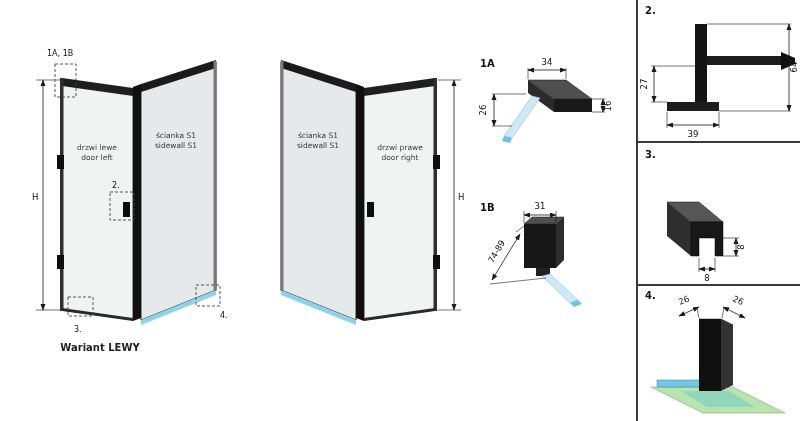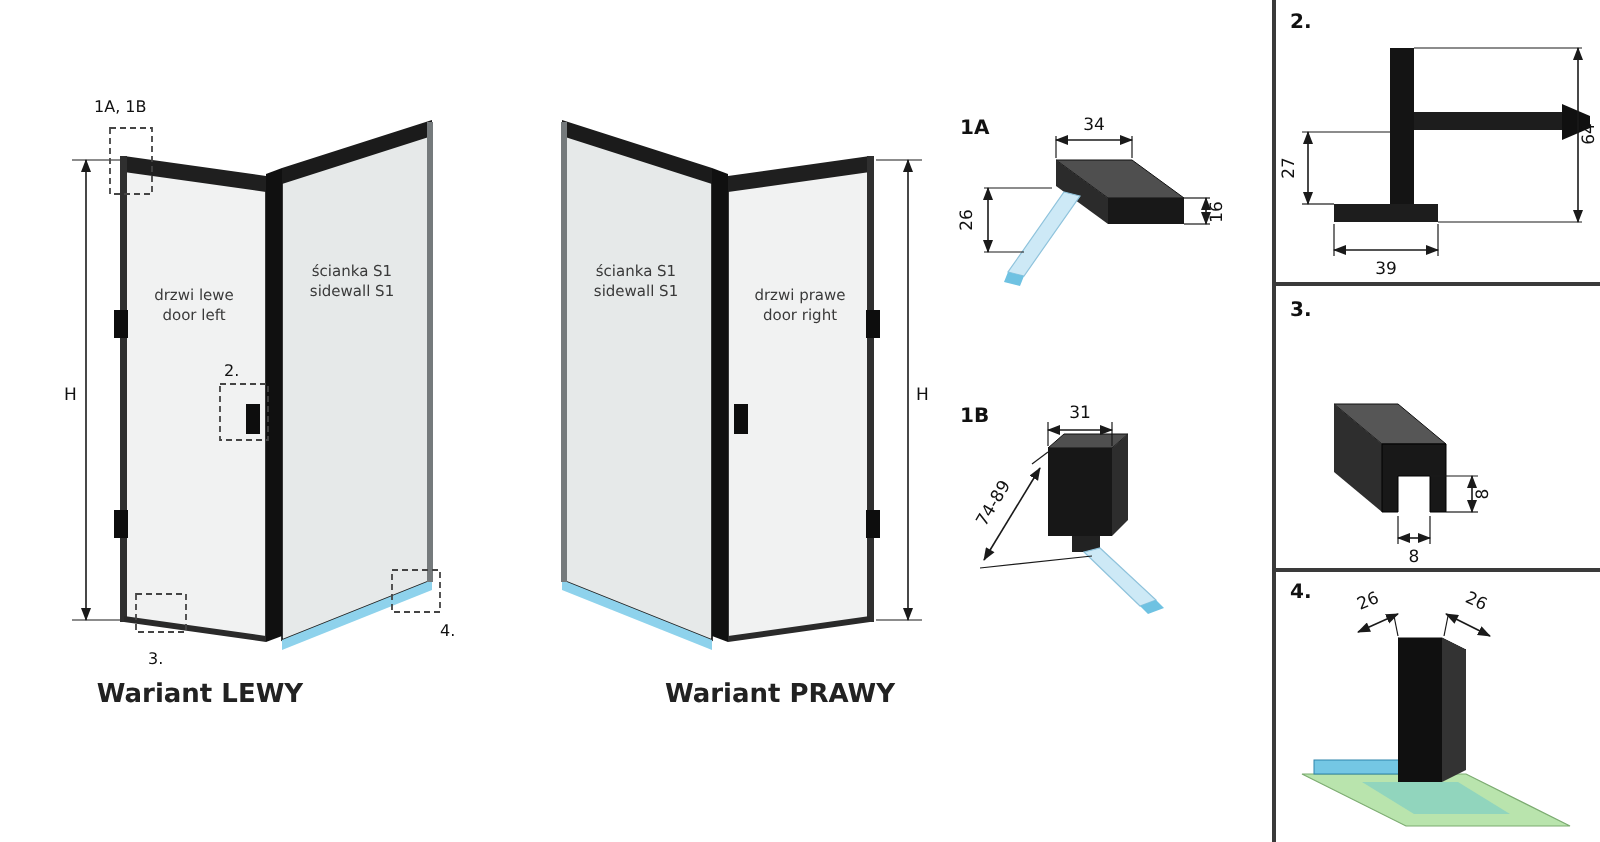--- a/index.html
+++ b/index.html
@@ -1,19 +1,19 @@
 <!DOCTYPE html>
 <html><head>
 <meta charset="utf-8">
 <style>
   *{box-sizing:border-box}
   html,body{margin:0;padding:0}
   body{width:800px;height:421px;background:#fff;font-family:"DejaVu Sans",sans-serif;position:relative;overflow:hidden;color:#1a1a1a}
   svg{position:absolute;overflow:visible}
-  .caption{position:absolute;text-align:center;font-size:13px;font-weight:bold;line-height:12px;color:#222}
+  .caption{position:absolute;text-align:center;font-size:10px;font-weight:bold;line-height:12px;color:#222}
   .divider-v{position:absolute;background:#3a3a3a;width:1.5px}
   .divider-h{position:absolute;background:#3a3a3a;height:1.5px}
   .dim-line{stroke:#1a1a1a;stroke-width:0.8;fill:none;marker-start:url(#arrS);marker-end:url(#arrE)}
   .ext-line{stroke:#1a1a1a;stroke-width:0.6}
   .dim-text{font-size:8.5px;fill:#111}
   .panel-text{font-size:7.5px;fill:#3a3a3a}
   .callout-box{fill:none;stroke:#444;stroke-width:0.9;stroke-dasharray:3 2}
   .callout-text{font-size:8px;fill:#111}
   .detail-num{font-size:10px;font-weight:600;fill:#111}
 </style>
@@ -110,21 +110,20 @@
   <text class="panel-text" text-anchor="middle" x="66" y="98">ścianka S1</text>
   <text class="panel-text" text-anchor="middle" x="66" y="108">sidewall S1</text>
   <text class="panel-text" text-anchor="middle" x="148" y="110">drzwi prawe</text>
   <text class="panel-text" text-anchor="middle" x="148" y="120">door right</text>
 </svg>
 
 <div class="caption" style="left:20px;top:342px;width:160px">
   <div>Wariant LEWY</div>
 </div>
 <div class="caption" style="left:310px;top:342px;width:160px">
-  <div>Wariant PRAWY</div>
 </div>
 
 <svg width="152" height="142" viewBox="0 0 152 142" style="left:478px;top:52px">
   <text class="detail-num" x="2" y="15">1A</text>
 
   <g>
     <polygon points="50,28 88,28 114,47 76,47" fill="#4f4f4f" stroke="#111" stroke-width="0.5"></polygon>
     <polygon points="76,47 114,47 114,60 76,60" fill="#181818"></polygon>
     <polygon points="50,28 76,47 76,60 50,41" fill="#2b2b2b"></polygon>
   </g>

